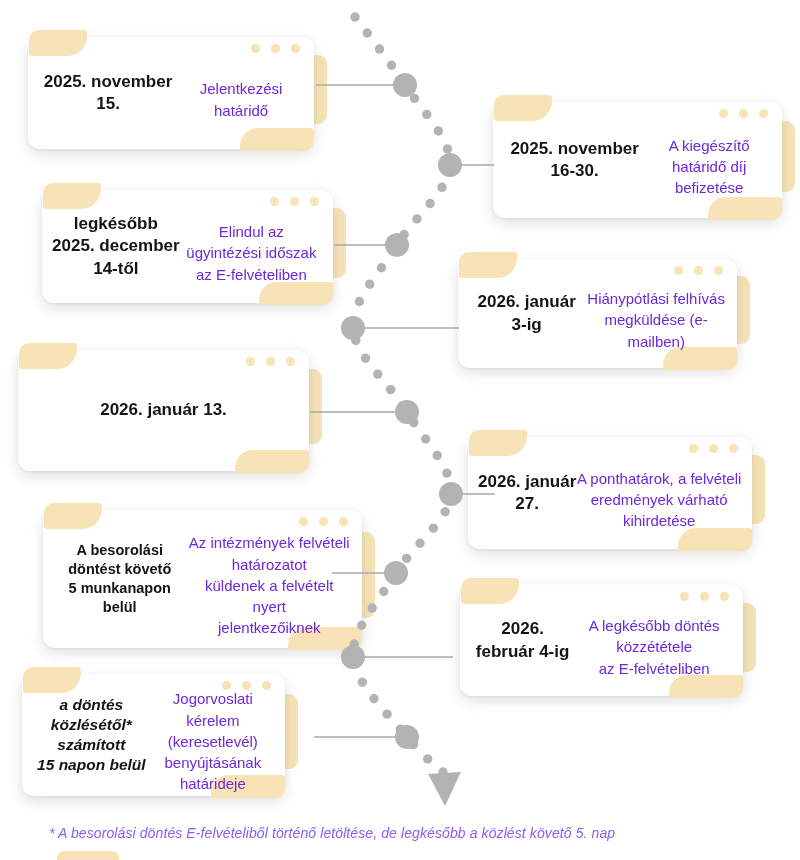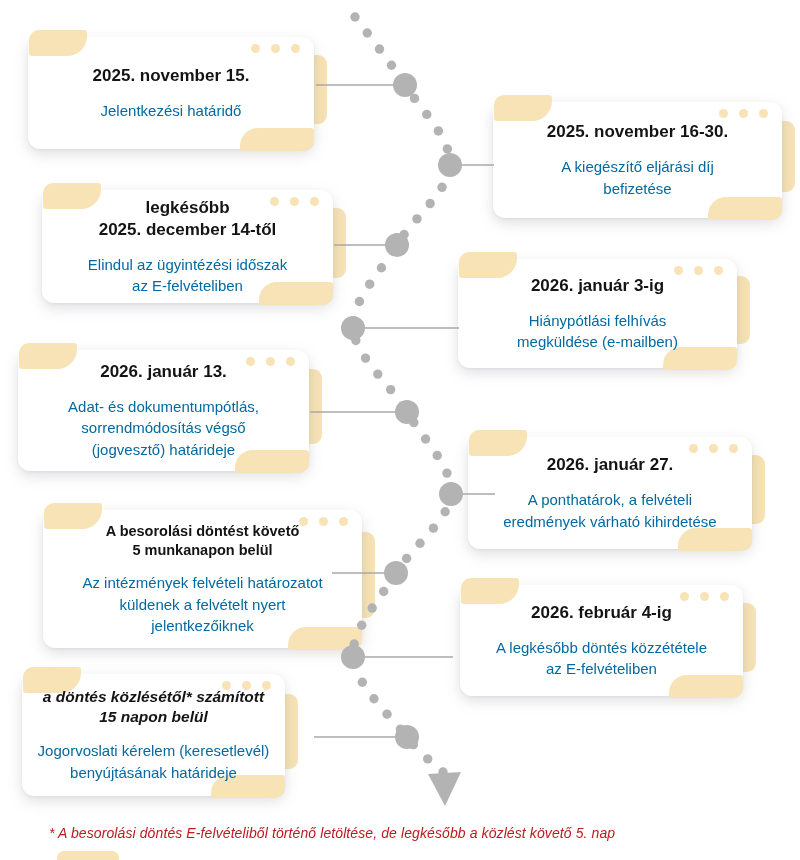--- a/index.html
+++ b/index.html
@@ -9,46 +9,46 @@
   }
   #cards-layer{position:absolute;inset:0;}
   .card-wrap{position:absolute;}
   .side-tab{
     position:absolute;right:-13px;top:16%;height:62%;width:26px;
     background:var(--cream);border-radius:9px;
   }
   .card{
     position:relative;width:100%;height:100%;background:#fff;border-radius:12px;
     box-shadow:0 5px 14px rgba(110,110,125,.22),0 1px 3px rgba(0,0,0,.05);
-    display:flex;flex-direction:column;justify-content:center;align-items:center;
+    display:flex;flex-direction:row;justify-content:center;align-items:center;
     text-align:center;padding:8px 10px;box-sizing:border-box;
   }
   .deco-tl{
     position:absolute;left:1px;top:-7px;width:58px;height:26px;
     background:var(--cream);border-radius:10px 3px 20px 3px;
   }
   .deco-br{
     position:absolute;right:0;bottom:-2px;width:74px;height:23px;
     background:var(--cream);border-radius:18px 3px 10px 3px;
   }
   .dots3{position:absolute;top:7px;right:14px;display:flex;gap:11px;}
   .dots3 i{width:9px;height:9px;border-radius:50%;background:var(--cream);display:block;}
   .title{
     position:relative;z-index:2;font-weight:bold;font-size:17px;line-height:1.3;
     color:#141416;white-space:pre-line;
   }
   .title.t-sm{font-size:14.5px;}
   .title.t-it{font-style:italic;font-size:15.5px;}
   .bodytext{
     position:relative;z-index:2;margin-top:13px;font-size:15px;line-height:1.42;
-    color:#0369a1;white-space:pre-line;
+    color:#6d28d9;white-space:pre-line;
   }
   #spine{position:absolute;left:0;top:0;width:800px;height:860px;pointer-events:none;}
   .footnote{
-    position:absolute;left:49px;top:825px;font-style:italic;font-size:14px;color:#b91c1c;
+    position:absolute;left:49px;top:825px;font-style:italic;font-size:14px;color:#8b5cf6;
     letter-spacing:.1px;
   }
   .bottom-deco{
     position:absolute;left:57px;top:851px;width:62px;height:9px;
     background:var(--cream);border-radius:7px 7px 0 0;
   }
 </style>
 </head>
 <body>
 
@@ -72,21 +72,21 @@
         <div class="side-tab"></div>
         <div class="card">
           <div class="deco-tl"></div>
           <div class="deco-br"></div>
           <div class="dots3">
             <i></i>
             <i></i>
             <i></i>
           </div>
           <div class="title ">2025. november 16-30.</div>
-          <div class="bodytext">A kiegészítő eljárási díj
+          <div class="bodytext">A kiegészítő határidő díj
 befizetése</div>
         </div>
       </div>
       <div class="card-wrap" style="left: 42px; top: 190px; width: 291px; height: 113px;">
         <div class="side-tab"></div>
         <div class="card">
           <div class="deco-tl"></div>
           <div class="deco-br"></div>
           <div class="dots3">
             <i></i>
@@ -118,23 +118,20 @@
         <div class="side-tab"></div>
         <div class="card">
           <div class="deco-tl"></div>
           <div class="deco-br"></div>
           <div class="dots3">
             <i></i>
             <i></i>
             <i></i>
           </div>
           <div class="title ">2026. január 13.</div>
-          <div class="bodytext">Adat- és dokumentumpótlás,
-sorrendmódosítás végső
-(jogvesztő) határideje</div>
         </div>
       </div>
       <div class="card-wrap" style="left: 468px; top: 437px; width: 284px; height: 112px;">
         <div class="side-tab"></div>
         <div class="card">
           <div class="deco-tl"></div>
           <div class="deco-br"></div>
           <div class="dots3">
             <i></i>
             <i></i>

